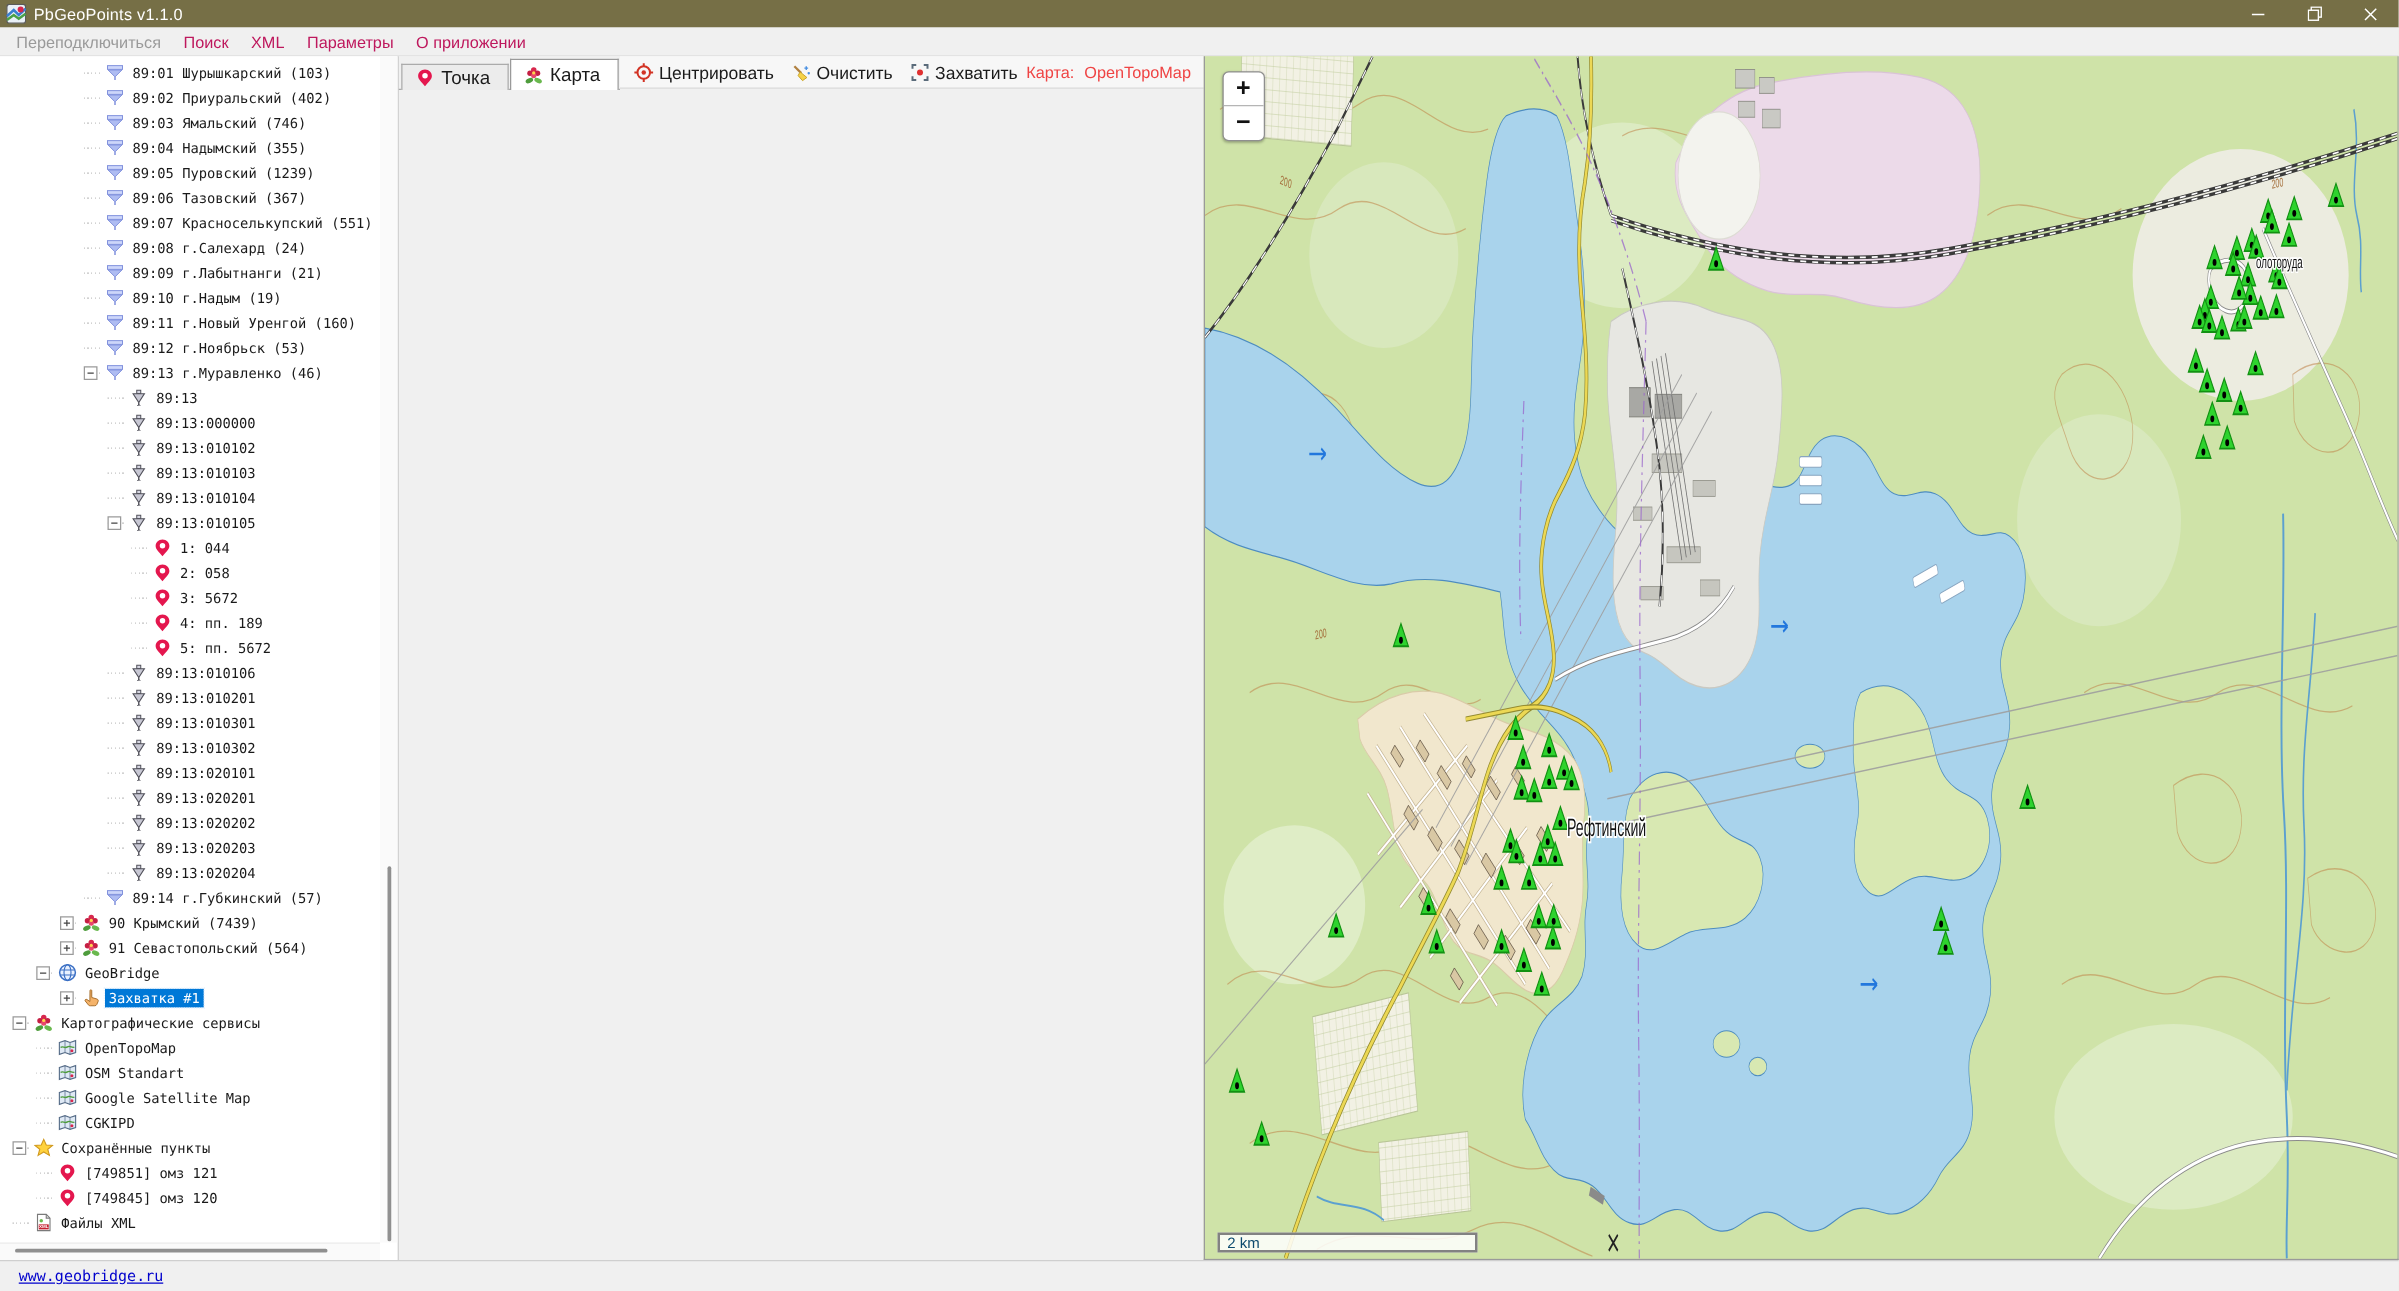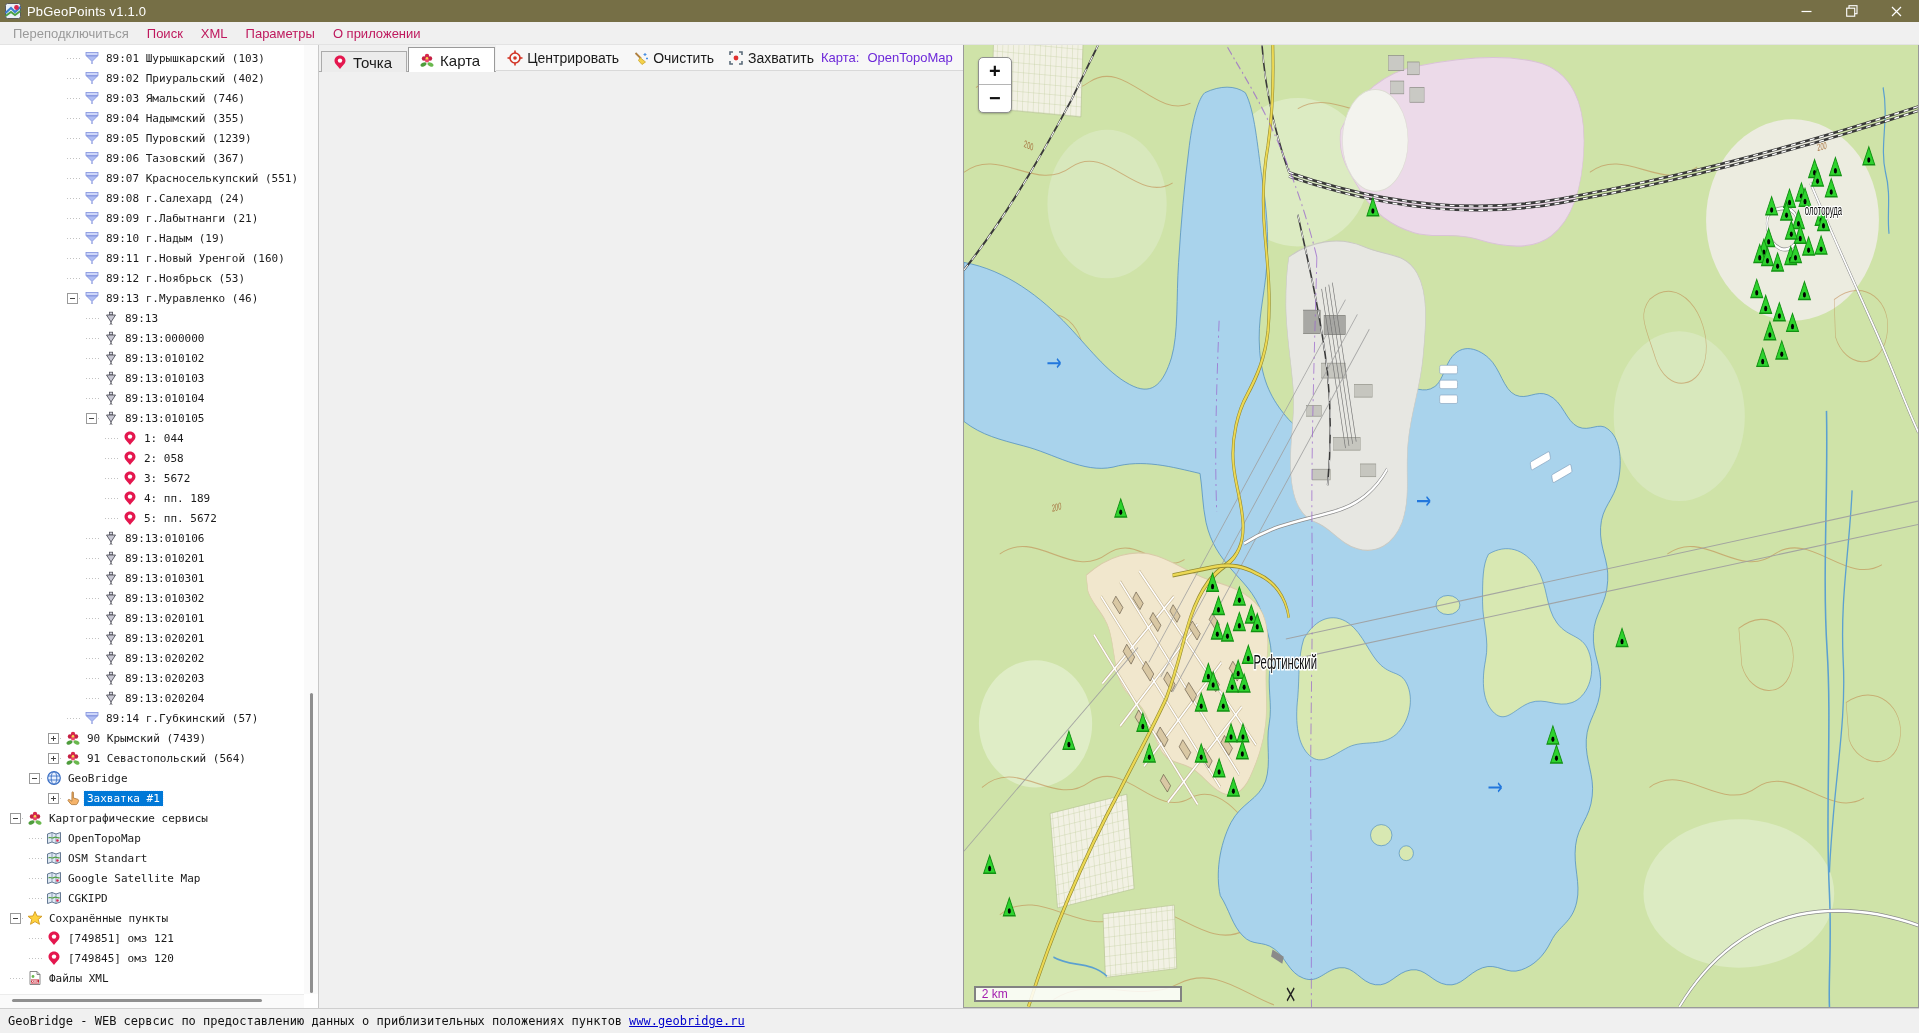--- a/index.html
+++ b/index.html
@@ -48,33 +48,33 @@
   .tabstrip::after { content:""; position:absolute; left:0; right:0; bottom:0; height:1px; background:#ababab; }
   .tab { display:flex; align-items:center; gap:5px; font-size:15px; padding:0 14px 0 10px;
          height:21px; background:#ececec; border:1px solid #ababab; border-bottom:none; margin-right:1px;
          position:relative; z-index:1; color:#1a1a1a; }
   .tab.active { background:#fff; height:25px; z-index:3; border-color:#9a9a9a; }
   .tab .ticn { width:16px; height:16px; }
   .toolbar { height:26px; background:#f7f7f7; display:flex; align-items:center; padding:0 6px 0 4px;
              border-bottom:1px solid #d9d9d9; font-size:14px; }
   .tbtn { display:flex; align-items:center; gap:4px; padding:2px 7px; border-radius:3px; color:#1a1a1a; }
   .tbtn .ticn { width:16px; height:16px; }
-  .mapsrc { margin-left:auto; font-size:13px; color:#6d28d9; display:flex; gap:8px; padding-right:4px; }
+  .mapsrc { margin-left:auto; font-size:13px; color:#ef4444; display:flex; gap:8px; padding-right:4px; }
 
   
   .mapwrap { flex:1; position:relative; border:1px solid #9a9a9a; border-top:none; overflow:hidden; background:#cfe3a8; }
   .mapwrap svg.basemap { position:absolute; inset:0; width:100%; height:100%; }
   .zoomctl { position:absolute; left:14px; top:12px; width:34px; border:1px solid #8f8f8f; border-radius:5px;
              background:#fff; overflow:hidden; box-shadow:0 1px 2px rgba(0,0,0,.25); }
   .zoomctl .zbtn { height:27px; display:flex; align-items:center; justify-content:center;
                    font-size:20px; font-weight:bold; color:#111; }
   .zoomctl .zbtn:first-child { border-bottom:1px solid #b5b5b5; }
   .scalebar { position:absolute; left:10px; bottom:5px; width:208px; height:16px;
               background:rgba(255,255,255,.85); border:2px solid #828282; font-size:12px;
-              line-height:12px; padding:0 0 0 6px; color:#a21caf; display:flex; align-items:center; }
+              line-height:12px; padding:0 0 0 6px; color:#0c4a6e; display:flex; align-items:center; }
 
   
   .statusbar { height:25px; background:#f0f0f0; border-top:1px solid #cfcfcf; display:flex; align-items:center;
                font-family:"DejaVu Sans Mono",monospace; font-size:12px; color:#111; padding-left:8px; }
   .statusbar a { color:#0000cc; text-decoration:underline; margin-left:7px; }
 </style>
 </head>
 <body>
 
 <div class="titlebar">
@@ -1288,15 +1288,14 @@
         <div class="zbtn">−</div>
       </div>
       <div class="scalebar">
         <span>2 km</span>
       </div>
     </div>
   </div>
 </div>
 
 <div class="statusbar">
-  <span>GeoBridge - WEB сервсис по предоставлению данных о приблизительных положениях пунктов</span>
   <a href="#">www.geobridge.ru</a>
 </div>
 
 </body></html>

